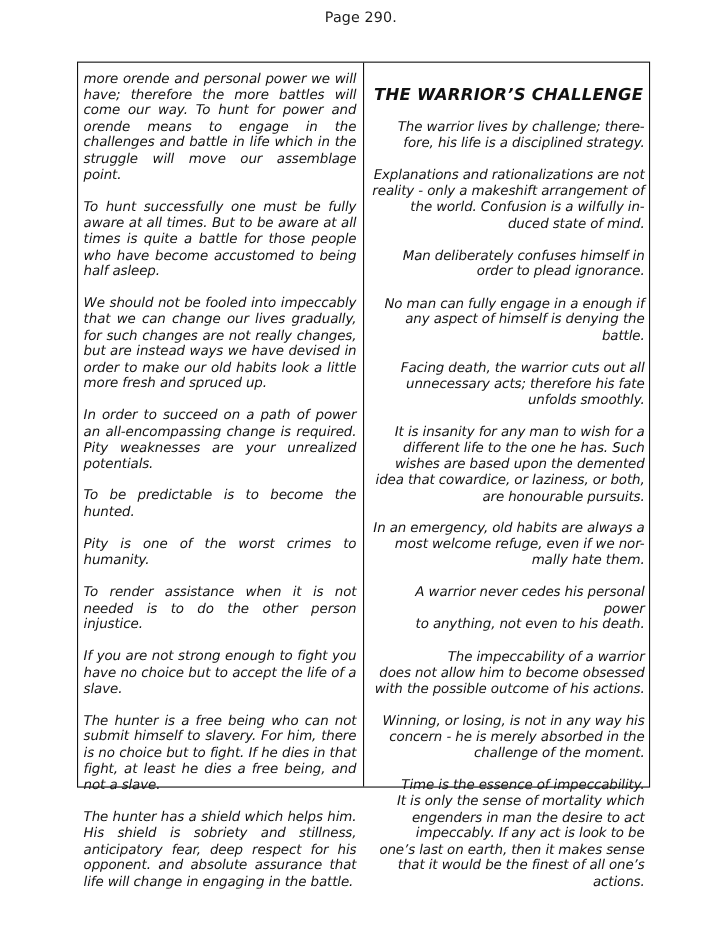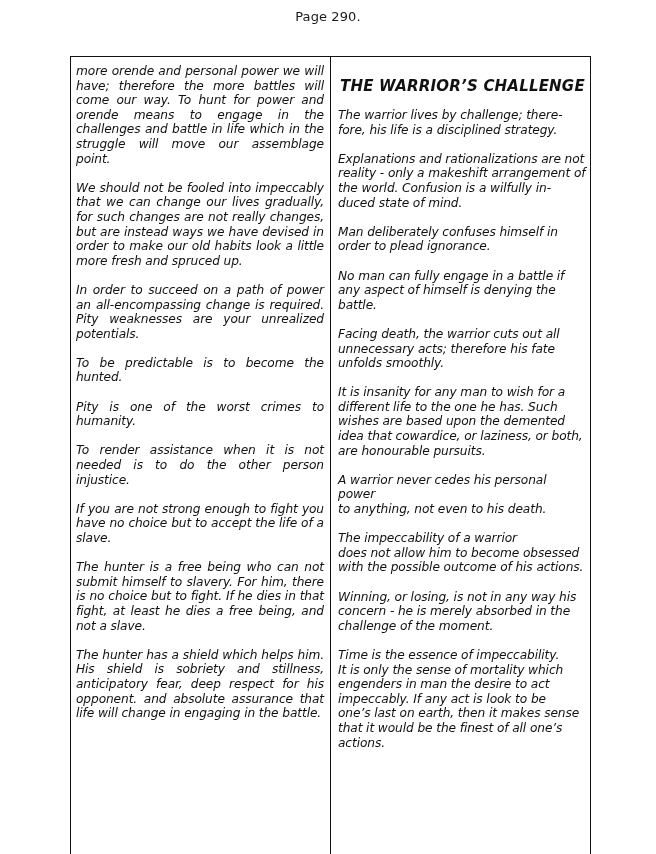--- a/index.html
+++ b/index.html
@@ -23,21 +23,21 @@
       text-align: center;
       font-size: 13px;
       letter-spacing: 0.1px;
       color: #1a1a1a;
     }
     .frame {
       position: absolute;
       left: 70px;
       top: 56px;
       width: 521px;
-      height: 799px;
+      height: 660px;
       border: 1.5px solid #111;
       box-sizing: border-box;
       display: flex;
     }
     .col-left {
       width: 260px;
       box-sizing: border-box;
       padding: 7px 6px 0 5px;
       border-right: 1.5px solid #111;
     }
@@ -51,41 +51,42 @@
       font-size: 12.2px;
       line-height: 14.6px;
       margin: 0 0 14.6px 0;
       letter-spacing: -0.1px;
     }
     .col-left .para {
       text-align: justify;
       text-align-last: left;
     }
     .col-right .para {
-      text-align: left;
+      text-align: right;
     }
     .heading {
       font-style: italic;
       font-weight: bold;
       font-size: 15px;
       line-height: 18px;
       margin: 0 0 13px 2px;
       letter-spacing: 0.2px;
       white-space: nowrap;
     }
     .para .line { display: block; }
   </style>
 </head>
 <body>
 
 <div class="page-header">Page 290.</div>
 
 <div class="frame">
   <div class="col-left">
     <p class="para">more orende and personal power we will have;   therefore the more battles will come our way.  To hunt for power and orende means to engage in the challenges and battle in life which in the struggle will move our assemblage point.</p>
+    <p class="para">To hunt successfully one must be fully aware at all times.  But to be aware at all times is quite a battle for those people who have become accustomed to being half asleep.</p>
     <p class="para">We should not be fooled into impeccably that we can change our lives gradually, for such changes are not really changes, but are instead ways we have devised in order to make our old habits  look a little more fresh and spruced up.</p>
     <p class="para">In order to succeed on a path of power an all-encompassing change is required. Pity weaknesses are your unrealized potentials.</p>
     <p class="para">To be predictable is to become the hunted.</p>
     <p class="para">Pity is one of the worst crimes to humanity.</p>
     <p class="para">To render assistance when it is not needed is to do the other person injustice.</p>
     <p class="para">If you are not strong enough to fight you have no choice but to accept the life of a slave.</p>
     <p class="para">The hunter is a free being who can not submit himself to slavery. For him, there is no choice but to fight.  If he dies in that fight, at least he dies a free being, and not a slave.</p>
     <p class="para">The hunter has a shield which helps him. His shield is sobriety and stillness, anticipatory fear, deep respect for his opponent. and absolute assurance that life will change in engaging in the battle.</p>
   </div>
   <div class="col-right">
@@ -98,35 +99,40 @@
         <span class="line">Explanations and rationalizations are not</span>
         <span class="line">reality - only a makeshift arrangement of</span>
         <span class="line">the world.  Confusion is a wilfully in-</span>
         <span class="line">duced state of mind.</span>
       </p>
     <p class="para multiline">
         <span class="line">Man deliberately confuses himself  in</span>
         <span class="line">order to plead ignorance.</span>
       </p>
     <p class="para multiline">
-        <span class="line">No man can fully engage in a battle if</span>
+        <span class="line">No man can fully engage in a enough if</span>
         <span class="line">any aspect of himself is denying the</span>
         <span class="line">battle.</span>
       </p>
     <p class="para multiline">
         <span class="line">Facing death, the warrior cuts out all</span>
         <span class="line">unnecessary acts; therefore his fate</span>
         <span class="line">unfolds smoothly.</span>
       </p>
     <p class="para multiline">
         <span class="line">It is insanity for any man to wish for a</span>
         <span class="line">different life to the one he has.  Such</span>
         <span class="line">wishes are based upon the demented</span>
         <span class="line">idea that cowardice, or laziness, or both,</span>
         <span class="line">are honourable pursuits.</span>
+      </p>
+    <p class="para multiline">
+        <span class="line">In an emergency, old habits are always a</span>
+        <span class="line">most welcome refuge, even if we nor-</span>
+        <span class="line">mally hate them.</span>
       </p>
     <p class="para multiline">
         <span class="line">A warrior never cedes his personal power</span>
         <span class="line">to anything, not even to his death.</span>
       </p>
     <p class="para multiline">
         <span class="line">The impeccability of a warrior</span>
         <span class="line">does not allow him to become obsessed</span>
         <span class="line">with the possible outcome of his actions.</span>
       </p>

